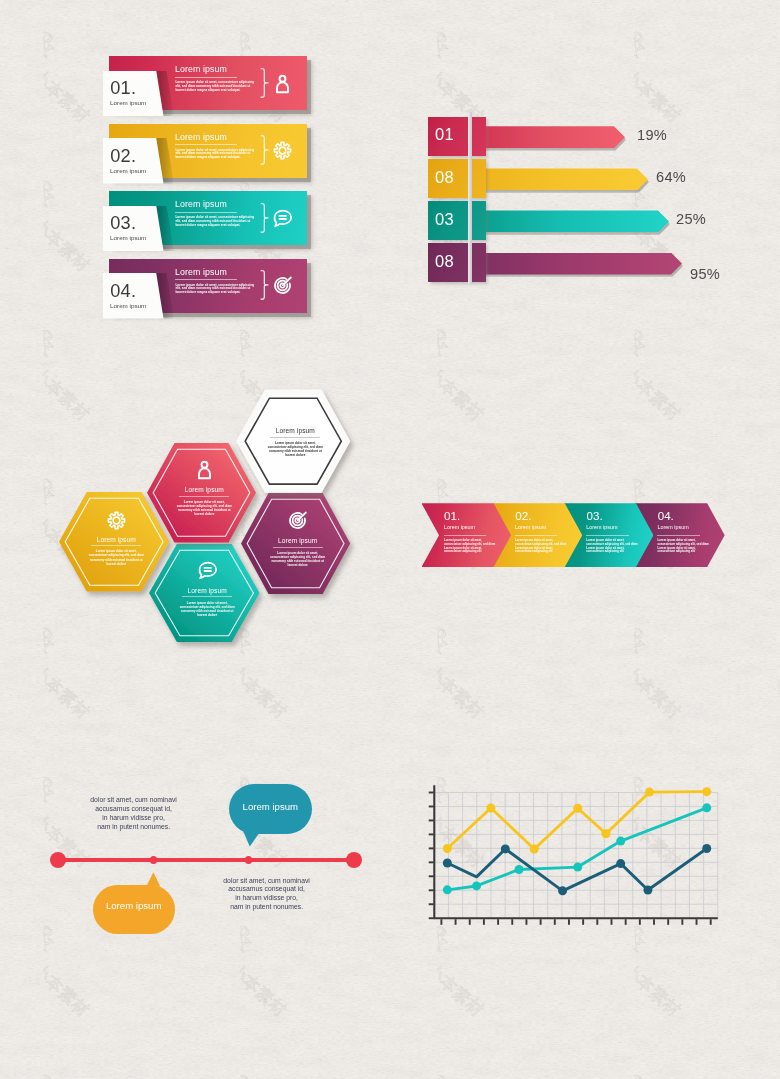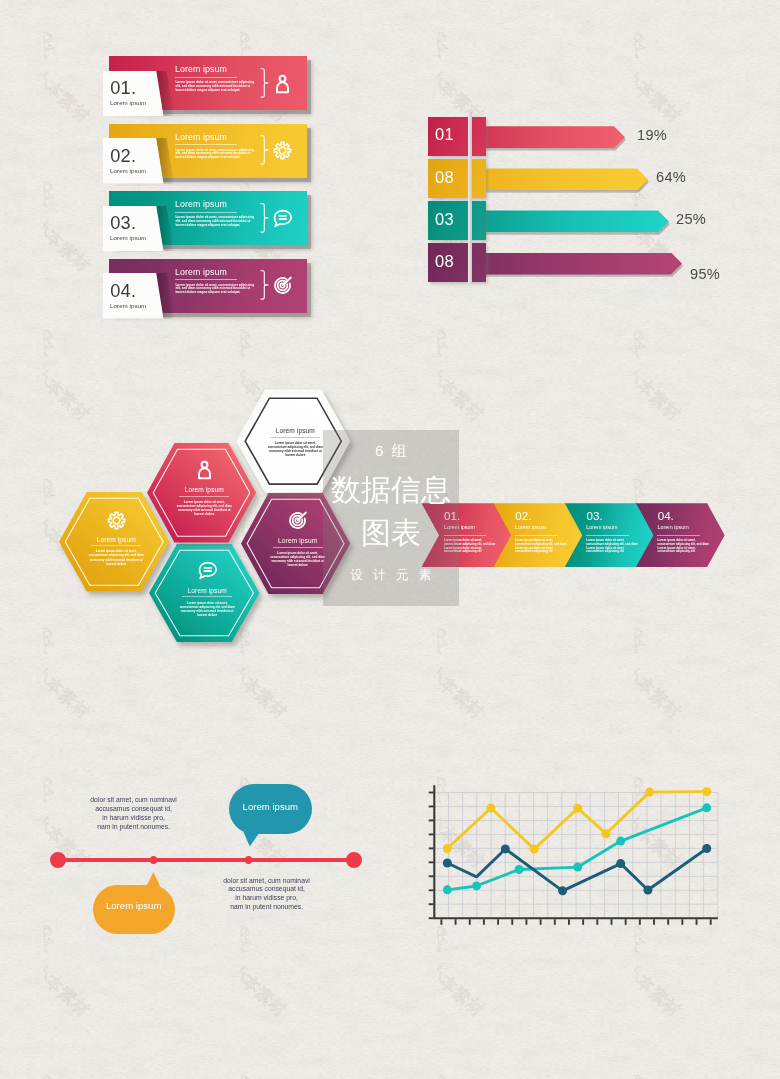--- a/index.html
+++ b/index.html
@@ -423,26 +423,20 @@
         <div class="cbg chev-red"></div>
         <div class="cnum" style="left:22.6px;top:5.8px">01.</div>
         <div class="csub" style="left:22.4px;top:20.5px">Lorem ipsum</div>
         <div class="crule" style="left:22.4px;top:31.8px;width:42.4px"></div>
         <div class="cbody" style="left:22.4px;top:36.2px;width:48.6px">Lorem ipsum dolor sit amet,
 consectetuer adipiscing elit, sed diam
 Lorem ipsum dolor sit amet,
 consectetuer adipiscing elit</div>
       </div>
     </div>
-  <div class="gray-overlay">
-    <div class="ov-count">6 组</div>
-    <div class="ov-t1">数据信息</div>
-    <div class="ov-t2">图表</div>
-    <div class="ov-sub">设 计 元 素</div>
-  </div>
 
   <div class="layer" id="timeline">
       <div class="tl-line"></div>
       <div class="tl-dot tl-big" style="left:49.8px;top:851.8px"></div>
       <div class="tl-dot tl-big" style="left:345.8px;top:851.8px"></div>
       <div class="tl-dot tl-small" style="left:149.8px;top:856.2px"></div>
       <div class="tl-dot tl-small" style="left:244.8px;top:856.2px"></div>
       <svg width="36" height="18" style="position:absolute;left:241px;top:830px">
         <polygon points="2.1,1 17.3,4.2 8.8,16.5" fill="#2196ad"></polygon>
       </svg>

